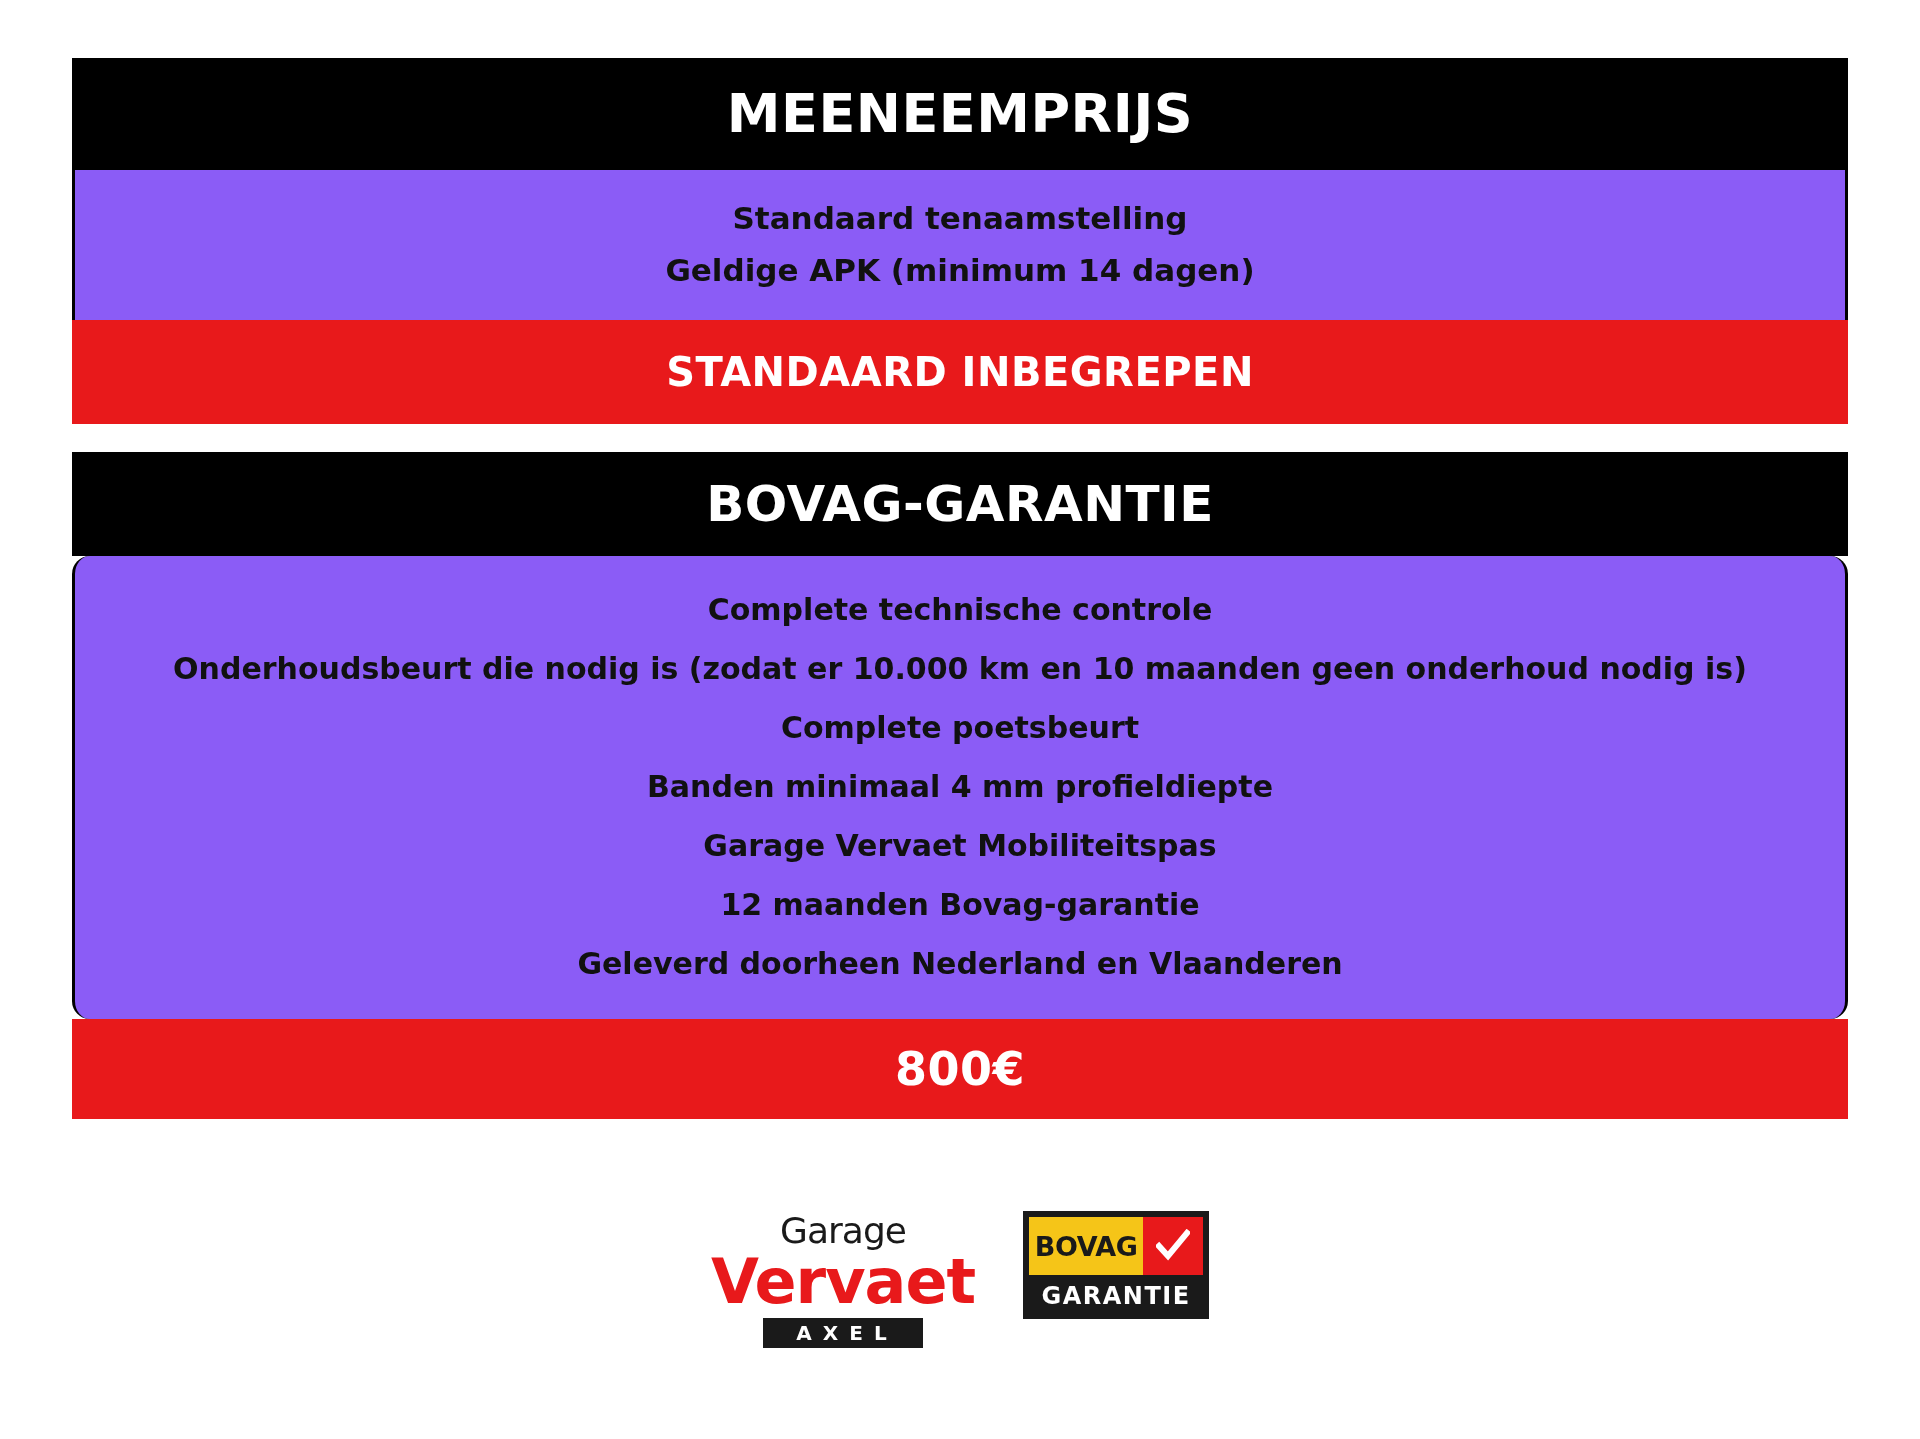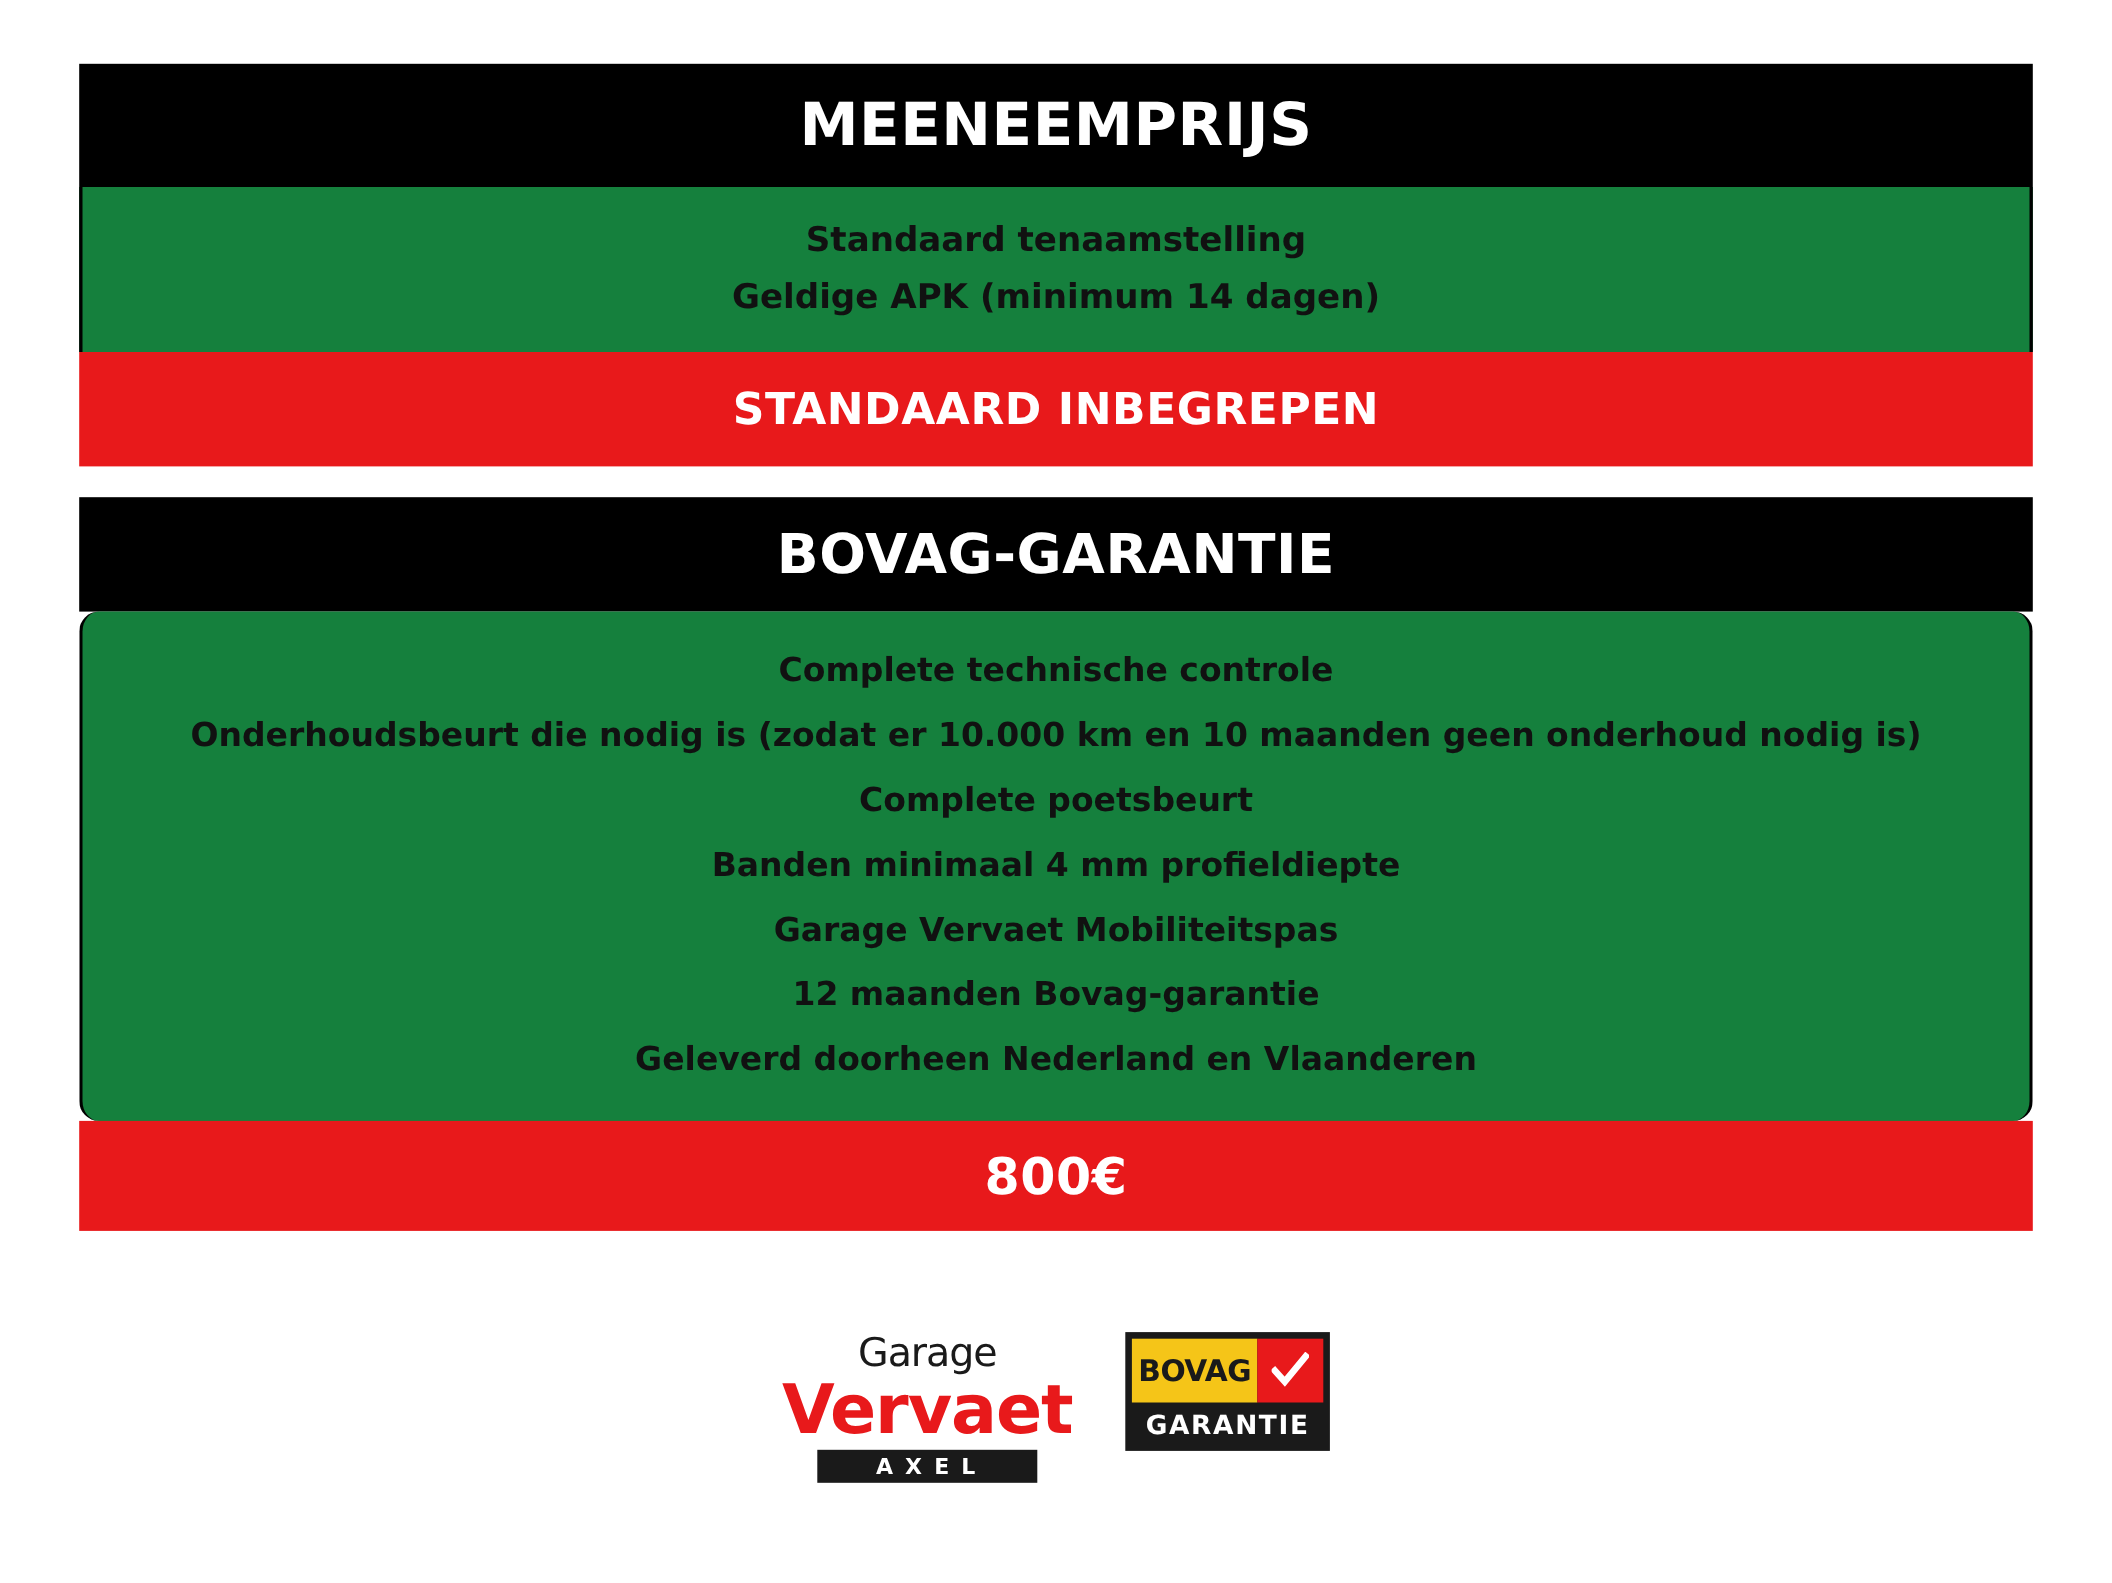--- a/index.html
+++ b/index.html
@@ -34,21 +34,21 @@
   }
   .bar-black {
     background: #000000;
     color: #ffffff;
   }
   .bar-red {
     background: #e8191b;
     color: #ffffff;
   }
   .panel-white {
-    background: #15803d;
+    background: #8b5cf6;
     color: #000000;
     text-align: center;
     border-left: 2px solid #ffffff;
     border-right: 2px solid #ffffff;
   }
 
   
   .sec1-title {
     height: 112px;
     line-height: 112px;
@@ -133,21 +133,21 @@
     margin-top: 2px;
   }
   .axel-bar {
     margin-top: 5px;
     background: #1a1a1a;
     color: #ffffff;
     font-size: 20px;
     font-weight: 700;
     letter-spacing: 11px;
     padding: 5px 14px 5px 22px;
-    width: 200px;
+    width: 160px;
     box-sizing: border-box;
     text-align: center;
   }
 
   .bovag-logo {
     width: 186px;
     background: #1a1a1a;
     padding: 6px;
     box-sizing: border-box;
   }

